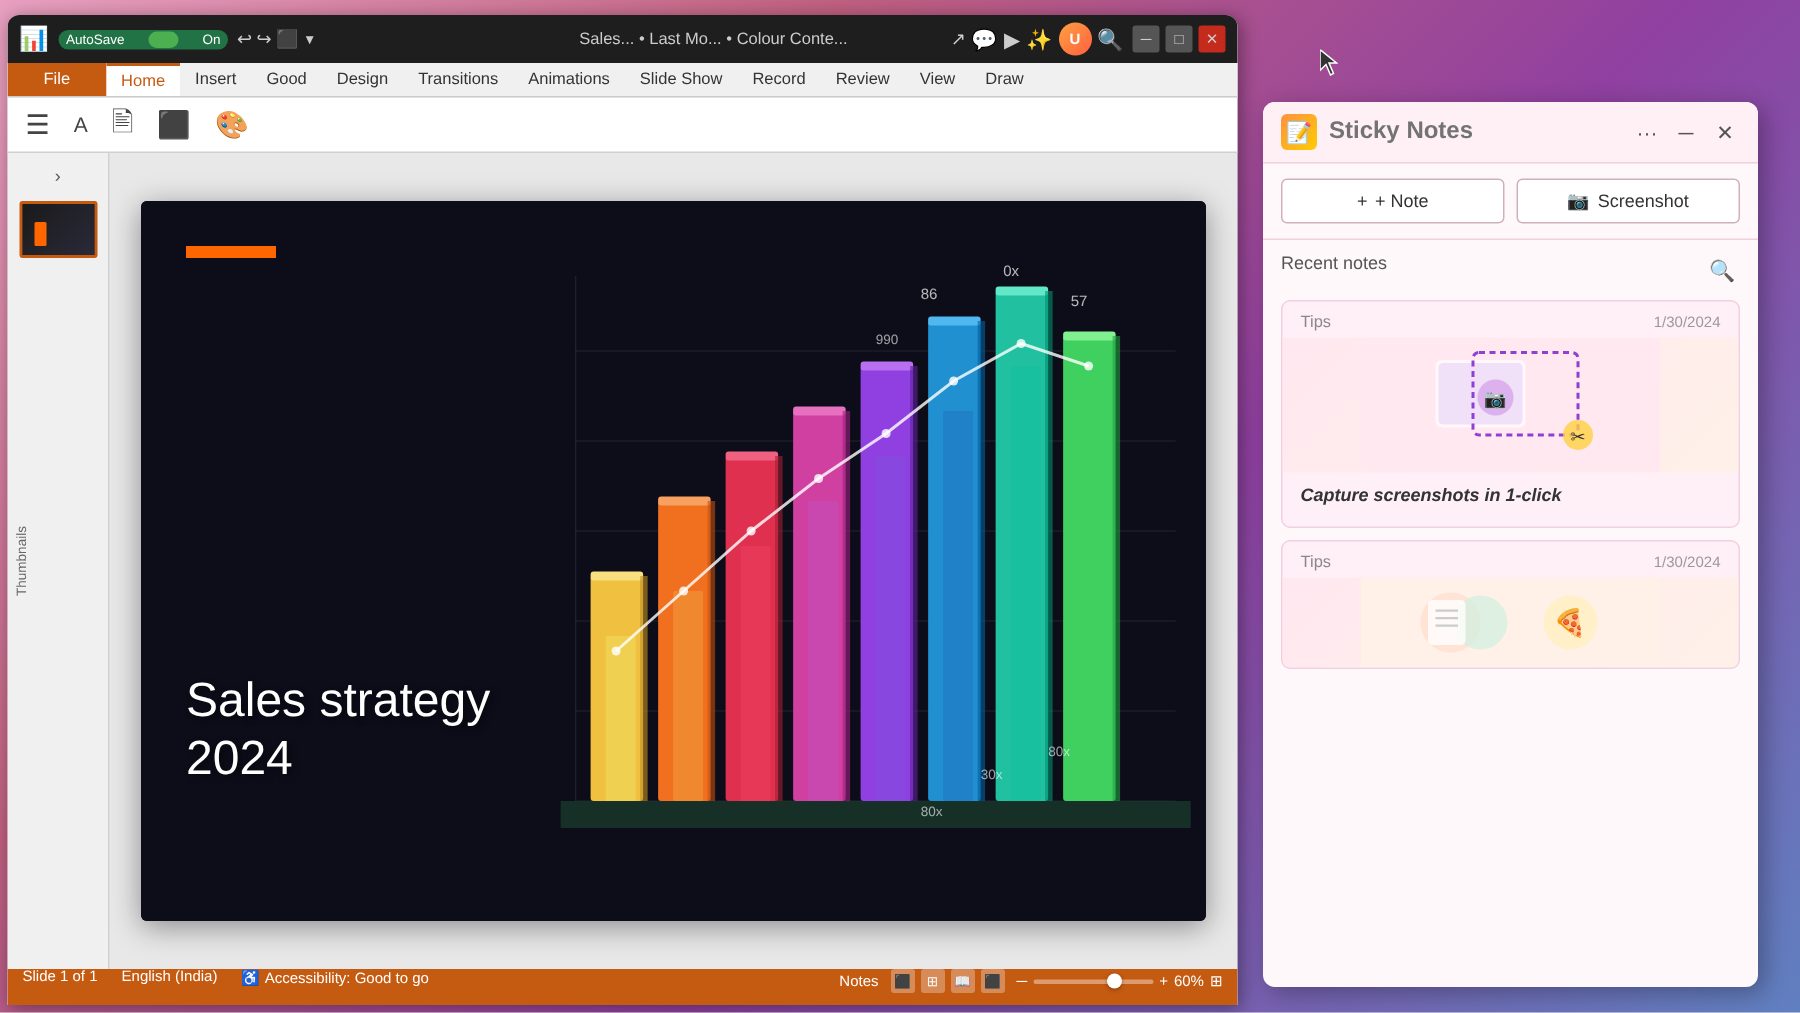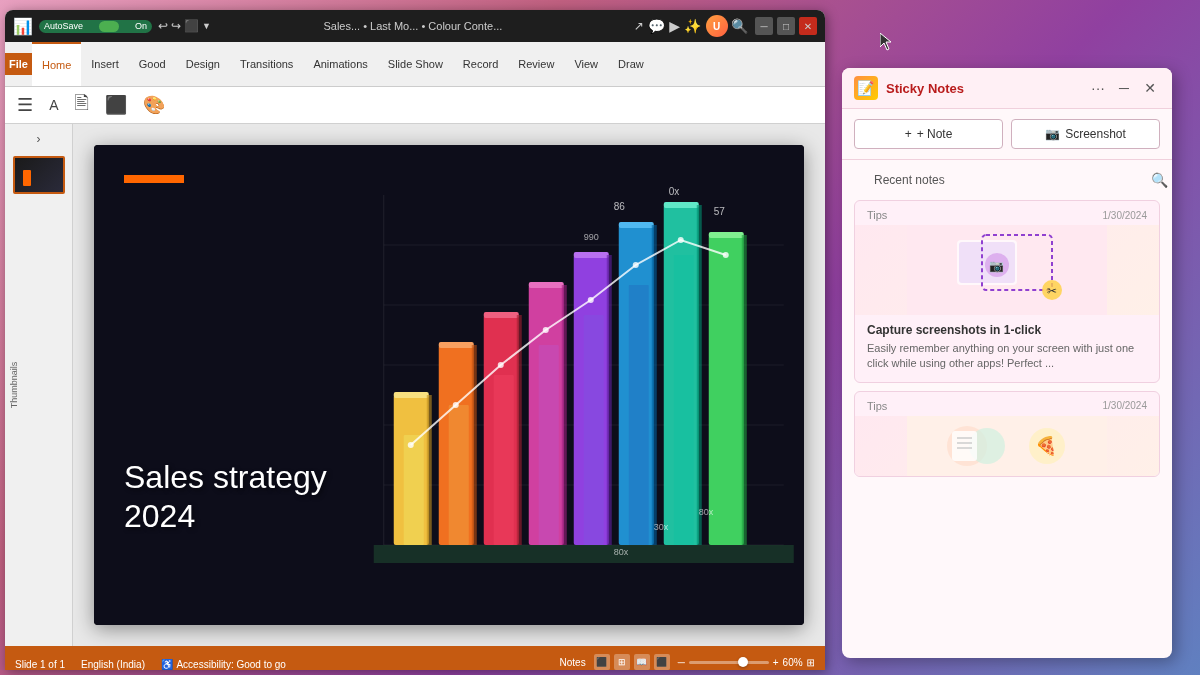--- a/index.html
+++ b/index.html
@@ -110,20 +110,21 @@
       display: flex;
       gap: 3px;
       align-items: center;
       color: #ccc;
       font-size: 12px;
     }
     .title-center {
       color: #ccc;
       font-size: 11px;
       flex: 1;
+      text-align: center;
     }
     .profile-area {
       display: flex;
       align-items: center;
       gap: 4px;
     }
     .profile-avatar {
       width: 22px;
       height: 22px;
       border-radius: 50%;
@@ -142,36 +143,35 @@
       border-bottom: 1px solid #d0d0d0;
       flex-shrink: 0;
     }
     .ribbon-tabs {
       display: flex;
       align-items: center;
       background: #f0f0f0;
       border-bottom: 1px solid #ccc;
     }
     .ribbon-tab {
-      padding: 15px 10px;
+      padding: 4px 10px;
       font-size: 11px;
       cursor: pointer;
       color: #333;
       white-space: nowrap;
     }
     .ribbon-tab.active {
       background: #fff;
       color: #c55a11;
       border-top: 2px solid #c55a11;
     }
     .ribbon-tab.file-tab {
       background: #c55a11;
       color: white;
-      padding: 5px 4px;
-      font-weight: bold;
+      padding: 5px 24px;
     }
     .ribbon-tools {
       display: flex;
       align-items: center;
       padding: 4px 8px;
       gap: 8px;
       height: 36px;
     }
     .ribbon-tool-btn {
       font-size: 18px;
@@ -305,21 +305,21 @@
       font-size: 11px;
       color: #888;
       flex-shrink: 0;
     }
 
     
     .ppt-statusbar {
       background: #c55a11;
       height: 24px;
       display: flex;
-      align-items: flex-end;
+      align-items: flex-start;
       padding: 0 10px;
       gap: 16px;
       flex-shrink: 0;
     }
     .status-item {
       font-size: 10px;
       color: white;
       display: flex;
       align-items: center;
       gap: 3px;
@@ -400,23 +400,23 @@
       width: 24px;
       height: 24px;
       background: linear-gradient(135deg, #ff9040, #ffcc00);
       border-radius: 4px;
       display: flex;
       align-items: center;
       justify-content: center;
       font-size: 14px;
     }
     .sticky-app-name {
-      font-size: 13px;
+      font-size: 16px;
       font-weight: 600;
-      color: #b91c1c;
+      color: #737373;
       flex: 1;
     }
     .sticky-title-btns {
       display: flex;
       gap: 6px;
       align-items: center;
     }
     .sticky-title-btn {
       width: 20px;
       height: 20px;
@@ -450,24 +450,23 @@
       color: #333;
       display: flex;
       align-items: center;
       justify-content: center;
       gap: 5px;
     }
 
     
     .recent-notes-header {
       display: flex;
-      align-items: center;
-      padding: 8px 0 4px;
+      align-items: flex-start;
+      padding: 8px 12px 4px;
       flex-shrink: 0;
-      margin-left: 32px;
     }
     .recent-notes-title {
       font-size: 12px;
       color: #555;
       flex: 1;
     }
     .search-icon-btn {
       width: 24px;
       height: 24px;
       border: none;
@@ -525,20 +524,21 @@
       height: 90px;
       background: linear-gradient(135deg, #ffe8f0 0%, #fff0e8 100%);
       position: relative;
       overflow: hidden;
       display: flex;
       align-items: center;
       justify-content: center;
     }
     .tips-content {
       padding: 8px 12px 10px;
+      font-style: italic;
     }
     .tips-title {
       font-size: 12px;
       font-weight: 600;
       color: #333;
       margin-bottom: 4px;
     }
     .tips-desc {
       font-size: 11px;
       color: #666;
@@ -822,21 +822,20 @@
 
           <circle cx="145" cy="65" r="10" fill="#ffd040" opacity="0.8"></circle>
           <text x="145" y="70" text-anchor="middle" font-size="12" fill="#333">✂</text>
 
           <circle cx="90" cy="40" r="12" fill="#d090e8" opacity="0.6"></circle>
           <text x="90" y="45" text-anchor="middle" font-size="12" fill="white">📷</text>
         </svg>
       </div>
       <div class="tips-content">
         <div class="tips-title">Capture screenshots in 1-click</div>
-        <div class="tips-desc">Easily remember anything on your screen with just one click while using other apps! Perfect ...</div>
       </div>
     </div>
 
     <div class="note-card tips-card">
       <div class="tips-card-header">
         <span class="tips-label">Tips</span>
         <span class="note-timestamp">1/30/2024</span>
       </div>
       <div class="tips-image" style="height:60px;">
         <svg width="200" height="60" viewBox="0 0 200 60" xmlns="http://www.w3.org/2000/svg">

